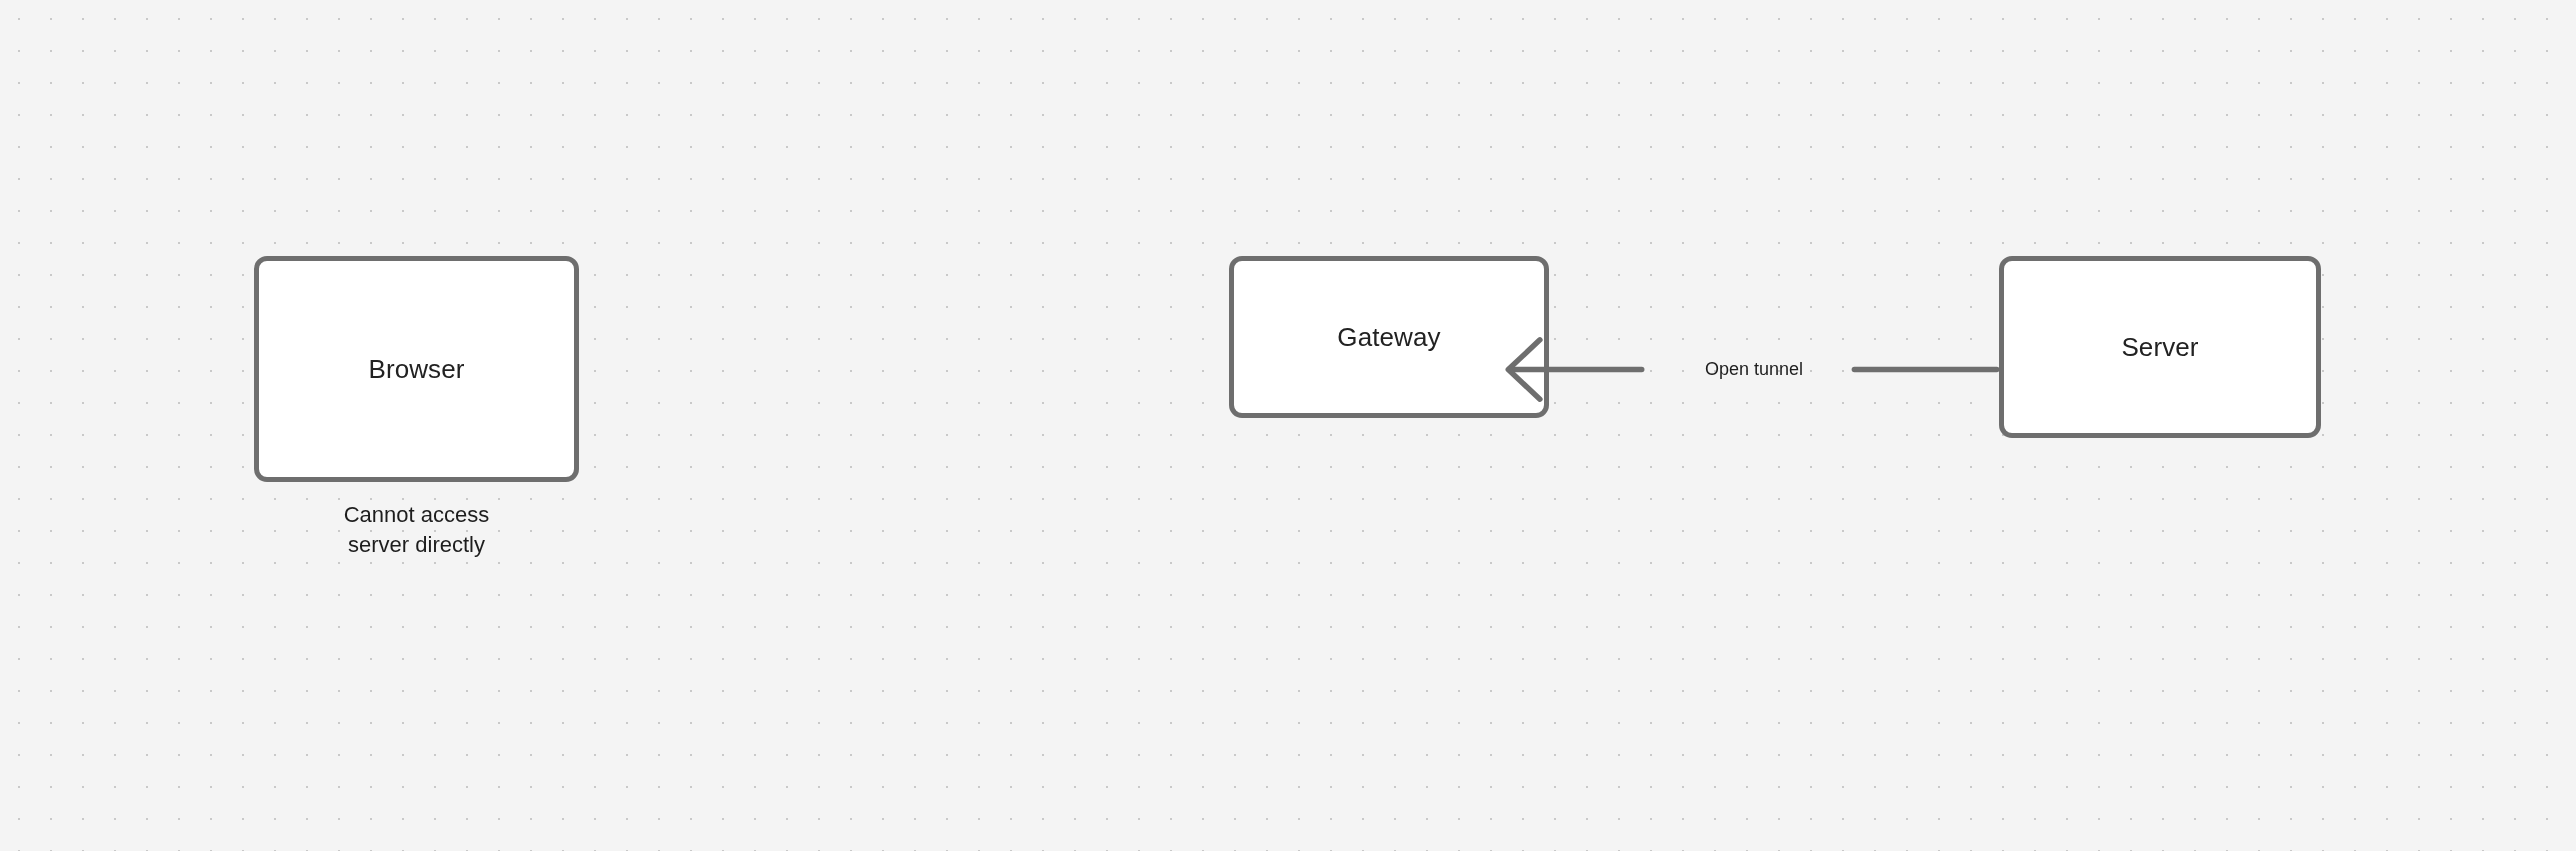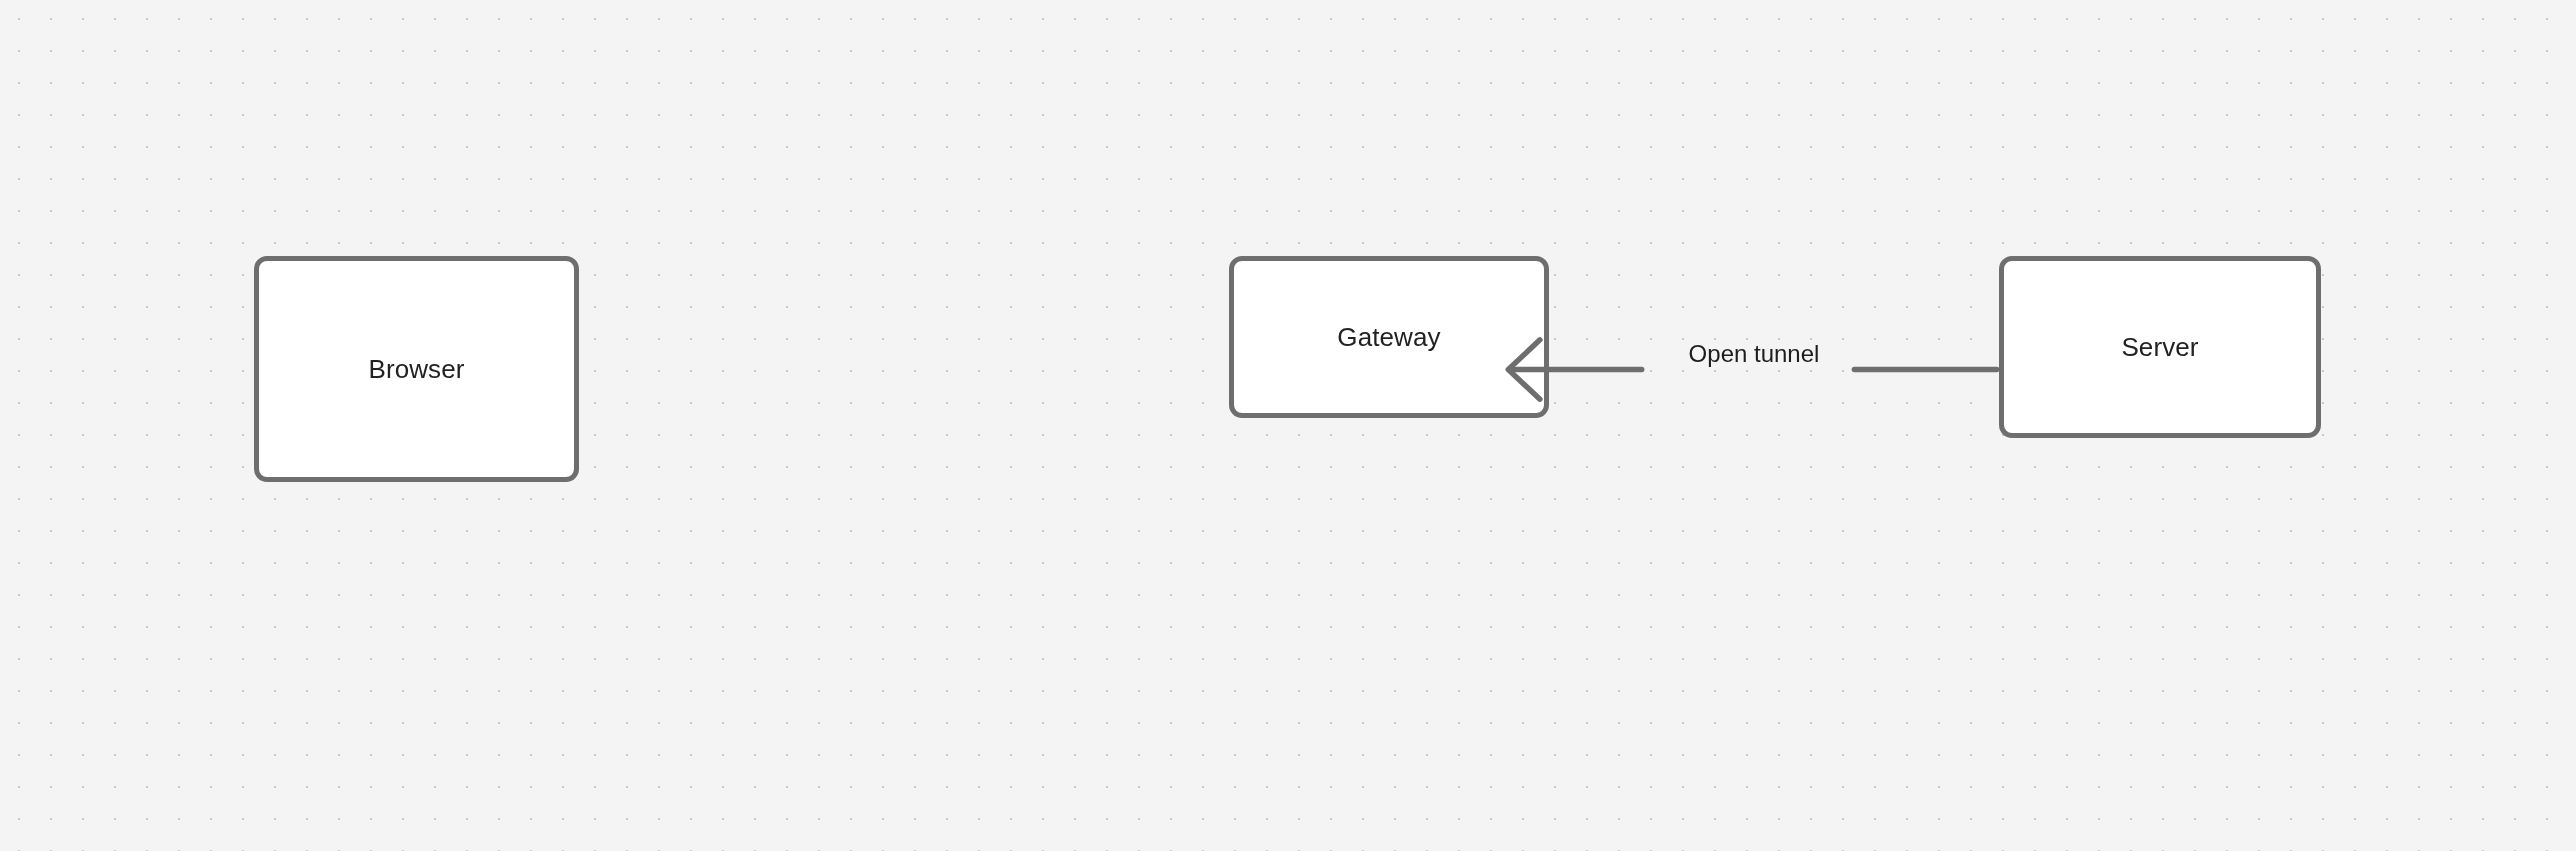--- a/index.html
+++ b/index.html
@@ -69,38 +69,42 @@
   }
   #edge-open-tunnel svg {
     position: absolute;
     left: 0;
     top: 0;
     overflow: visible;
   }
   .edge-label {
     position: absolute;
     left: 159px;
-    top: 11px;
+    top: 26px;
     width: 198px;
     text-align: center;
-    font-size: 24px;
+    font-size: 18px;
     line-height: 32px;
     color: #1d1d1d;
     white-space: nowrap;
   }
 </style>
 </head>
 <body>
 
 <div id="canvas">
 
   <div class="node" id="node-browser">
     <span class="node-label">Browser</span>
   </div>
 
+  <div class="caption">
+    <span class="caption-line">Cannot access</span>
+    <span class="caption-line">server directly</span>
+  </div>
 
   <div class="node" id="node-gateway">
     <span class="node-label">Gateway</span>
   </div>
 
   <div class="node" id="node-server">
     <span class="node-label">Server</span>
   </div>
 
   <div id="edge-open-tunnel">

